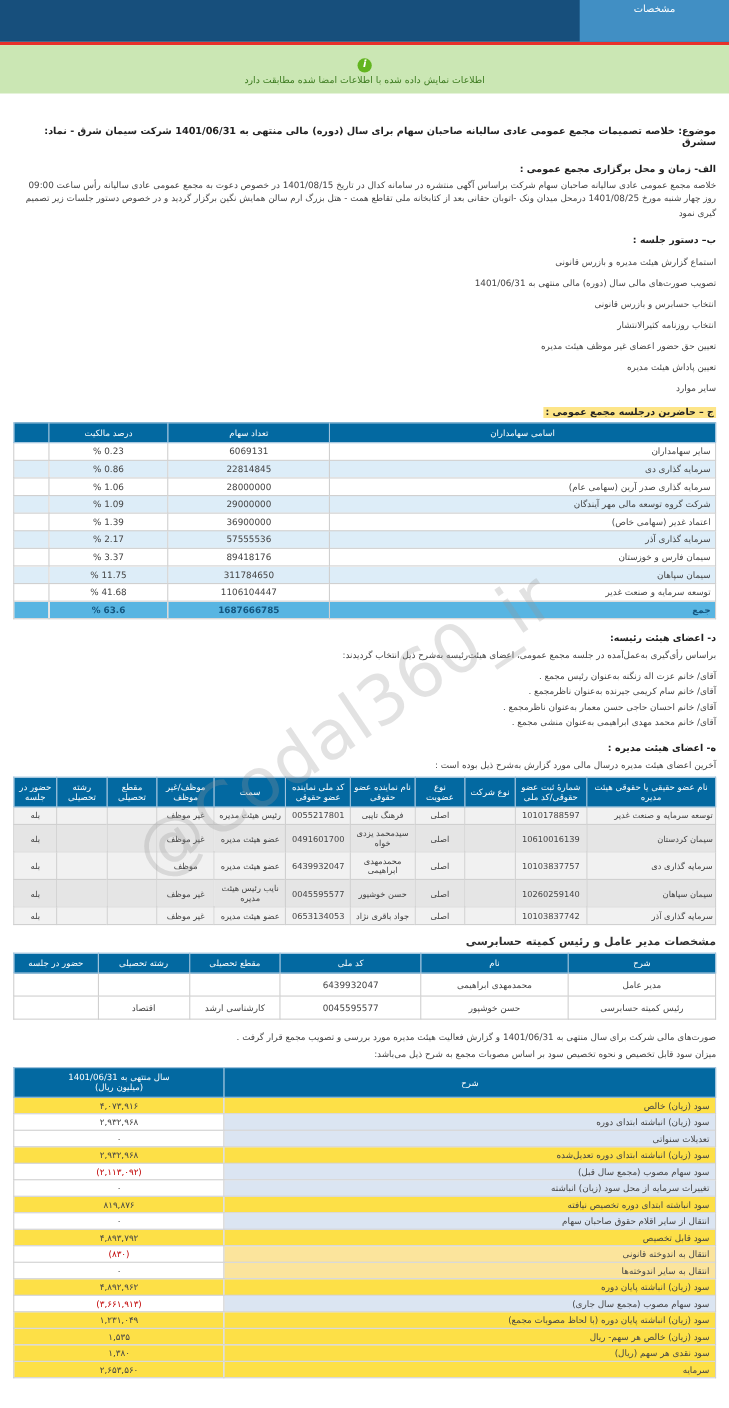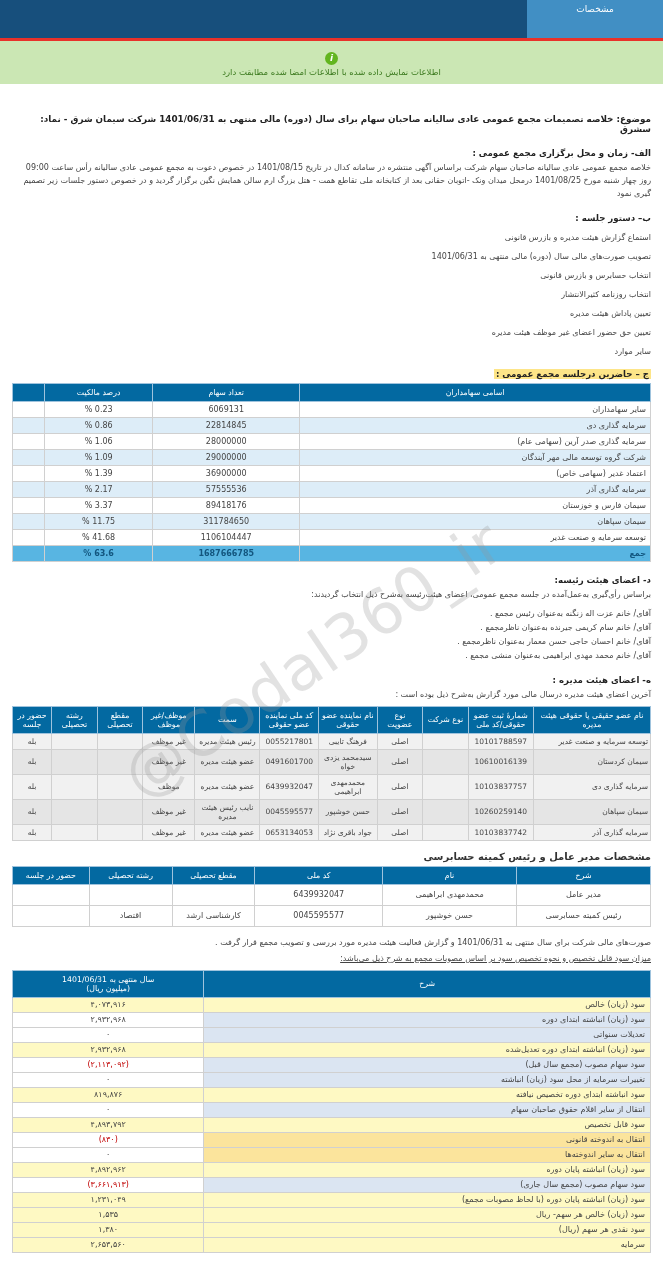--- a/index.html
+++ b/index.html
@@ -49,21 +49,21 @@
   
   .dir td{background:#f1f1f1;text-align:center;font-size:7.5px;padding:3px 2px;}
   .dir tr.alt td{background:#e5e5e5;}
   .dir td.name{text-align:right;}
   
   .ceo td{text-align:center;height:14px;}
   
   .profit td{padding:2px 5px;height:10px;}
   .profit td.lbl{background:#dbe5f2;text-align:right;}
   .profit td.val{background:#fff;direction:ltr;text-align:center;}
-  .profit tr.y td{background:#fef9c3;margin-top:18px;}
+  .profit tr.y td{background:#fde047;margin-top:18px;}
   .profit tr.m td.lbl{background:#fbe49c;}
   .profit tr.m td.val{background:#fff;}
   .neg{color:#c00000;}
   
   .watermark{
     position:absolute;left:150px;top:740px;
     transform:rotate(-34deg);transform-origin:left bottom;
     font-size:62px;color:rgba(150,150,150,0.28);
     z-index:10;pointer-events:none;direction:ltr;white-space:nowrap;letter-spacing:1px;
   }
@@ -89,22 +89,22 @@
 
   <div class="sec-title">الف- زمان و محل برگزاری مجمع عمومی :</div>
   <div class="para">خلاصه مجمع عمومی عادی سالیانه صاحبان سهام شرکت براساس آگهی منتشره در سامانه کدال در تاریخ 1401/08/15 در خصوص دعوت به مجمع عمومی عادی سالیانه رأس ساعت 09:00 روز چهار شنبه مورخ 1401/08/25 درمحل میدان ونک -اتوبان حقانی بعد از کتابخانه ملی تقاطع همت - هتل بزرگ ارم سالن همایش نگین  برگزار گردید و در خصوص دستور جلسات زیر تصمیم گیری نمود</div>
 
   <div class="sec-title">ب– دستور جلسه :</div>
   <div id="agenda-list">
       <div class="agenda-item">استماع گزارش هیئت مدیره و بازرس قانونی</div>
       <div class="agenda-item">تصویب صورت‌های مالی سال (دوره) مالی منتهی به 1401/06/31</div>
       <div class="agenda-item">انتخاب حسابرس و بازرس قانونی</div>
       <div class="agenda-item">انتخاب روزنامه کثیرالانتشار</div>
+      <div class="agenda-item">تعیین حق حضور اعضای غیر موظف هیئت مدیره</div>
       <div class="agenda-item">تعیین پاداش هیئت مدیره</div>
-      <div class="agenda-item">تعیین حق حضور اعضای غیر موظف هیئت مدیره</div>
       <div class="agenda-item">سایر موارد</div>
     </div>
 
   <div class="sec-title"><span class="hl">ج – حاضرین درجلسه مجمع عمومی :</span></div>
   <table class="att">
     <colgroup>
         <col style="width:55%">
         <col style="width:23%">
         <col style="width:17%">
         <col style="width:5%">
@@ -324,21 +324,21 @@
           <td>حسن خوشپور</td>
           <td class="num">0045595577</td>
           <td>کارشناسی ارشد</td>
           <td>اقتصاد</td>
           <td></td>
         </tr>
       </tbody>
   </table>
 
   <div class="para">صورت‌های مالی شرکت برای سال منتهی به 1401/06/31 و گزارش فعالیت هیئت مدیره مورد بررسی و تصویب مجمع قرار گرفت .</div>
-  <div class="para" style="margin-top:1px;text-decoration:underline;">میزان سود قابل تخصیص و نحوه تخصیص سود بر اساس مصوبات مجمع به شرح ذیل می‌باشد:</div>
+  <div class="para" style="margin-top:1px;">میزان سود قابل تخصیص و نحوه تخصیص سود بر اساس مصوبات مجمع به شرح ذیل می‌باشد:</div>
   <table class="profit">
     <colgroup>
         <col style="width:70%">
         <col style="width:30%">
       </colgroup>
     <thead>
         <tr>
       <th>شرح</th>
       <th>سال منتهی به 1401/06/31
 (میلیون ریال)</th>

